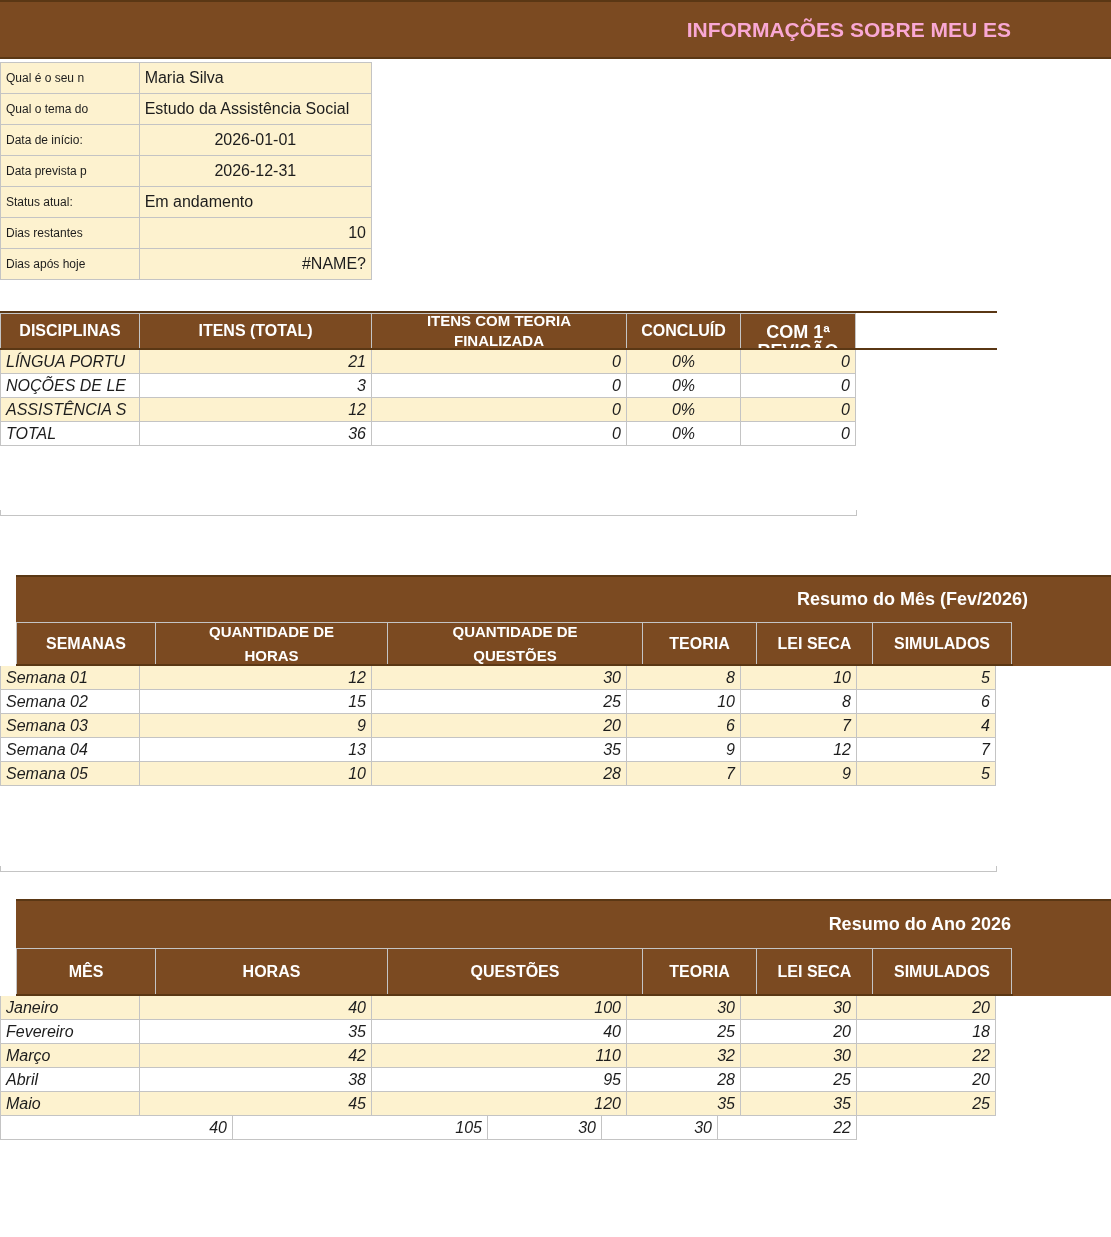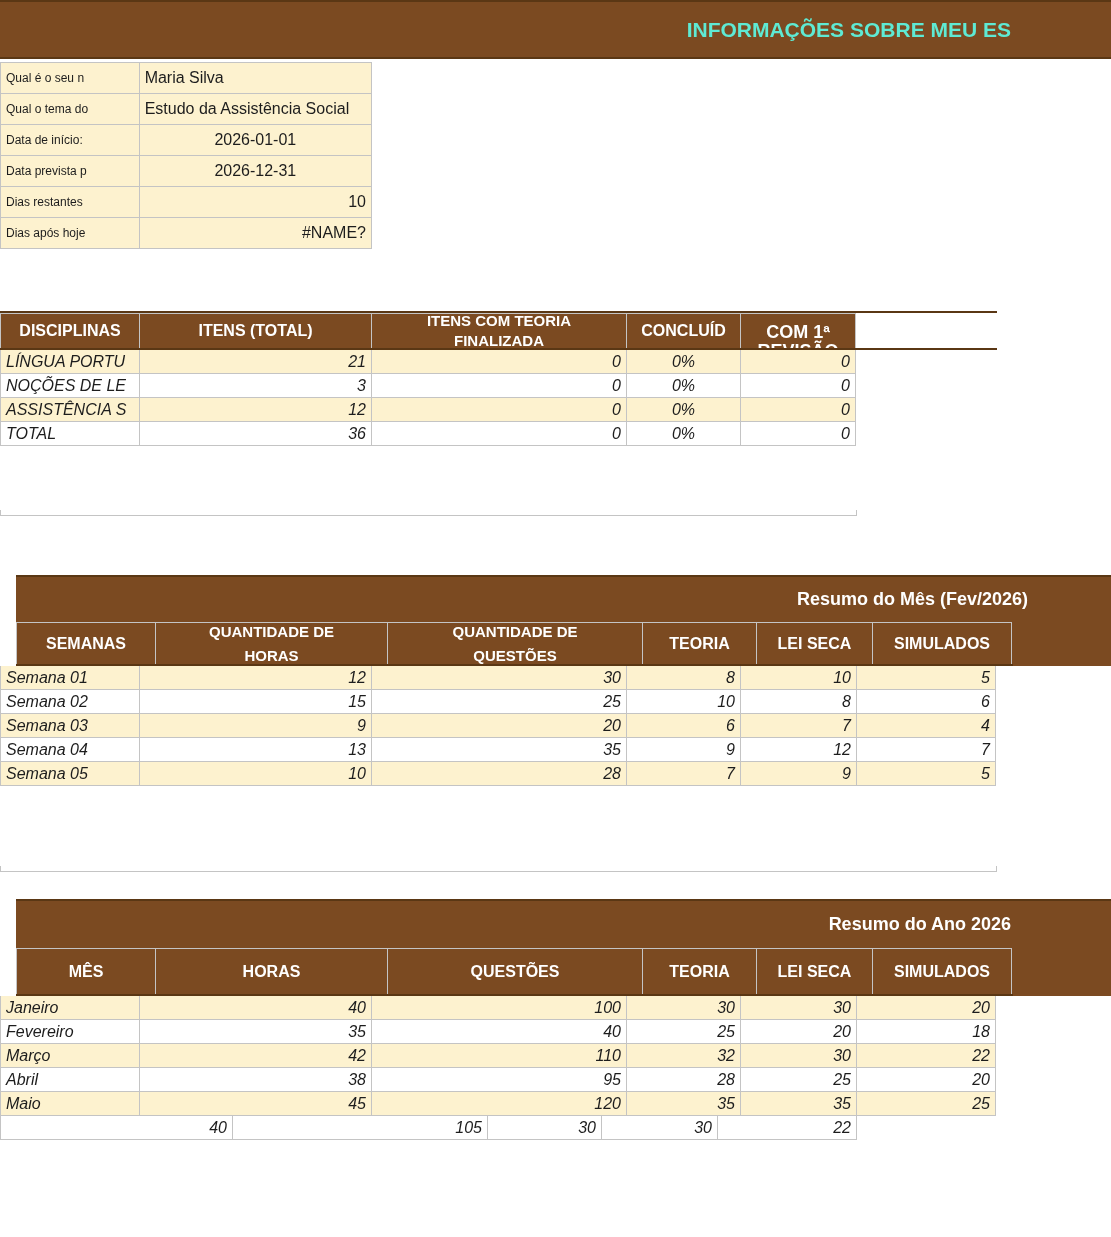--- a/index.html
+++ b/index.html
@@ -16,21 +16,21 @@
     font-family:"Liberation Sans",sans-serif;color:var(--text);
   }
   .abs{position:absolute;}
 
   
   .banner-top{
     left:0;top:0;width:1111px;height:59px;background:var(--brown);
     border-top:2px solid var(--darkline);border-bottom:2px solid var(--darkline);
     display:flex;align-items:center;justify-content:flex-end;padding-right:100px;
   }
-  .banner-top .title{color:#5eead4;font-weight:bold;font-size:21px;white-space:nowrap;}
+  .banner-top .title{color:#f9a8d4;font-weight:bold;font-size:21px;white-space:nowrap;}
 
   
   .form{left:0;top:62px;width:372px;border-top:1px solid var(--grid);border-left:1px solid var(--grid);}
   .form-row{display:flex;height:31px;}
   .form-label{
     width:139px;background:var(--cream);font-size:12px;
     border-right:1px solid var(--grid);border-bottom:1px solid var(--grid);
     display:flex;align-items:center;padding-left:5px;white-space:nowrap;overflow:hidden;
   }
   .form-value{
@@ -118,20 +118,24 @@
     <div class="form-row even">
       <div class="form-label">Data de início:</div>
       <div class="form-value center">2026-01-01</div>
     </div>
 
     <div class="form-row odd">
       <div class="form-label">Data prevista p</div>
       <div class="form-value center">2026-12-31</div>
     </div>
 
+    <div class="form-row even">
+      <div class="form-label">Status atual:</div>
+      <div class="form-value left">Em andamento</div>
+    </div>
 
     <div class="form-row odd">
       <div class="form-label">Dias restantes</div>
       <div class="form-value right">10</div>
     </div>
 
     <div class="form-row even">
       <div class="form-label">Dias após hoje</div>
       <div class="form-value right">#NAME?</div>
     </div>

